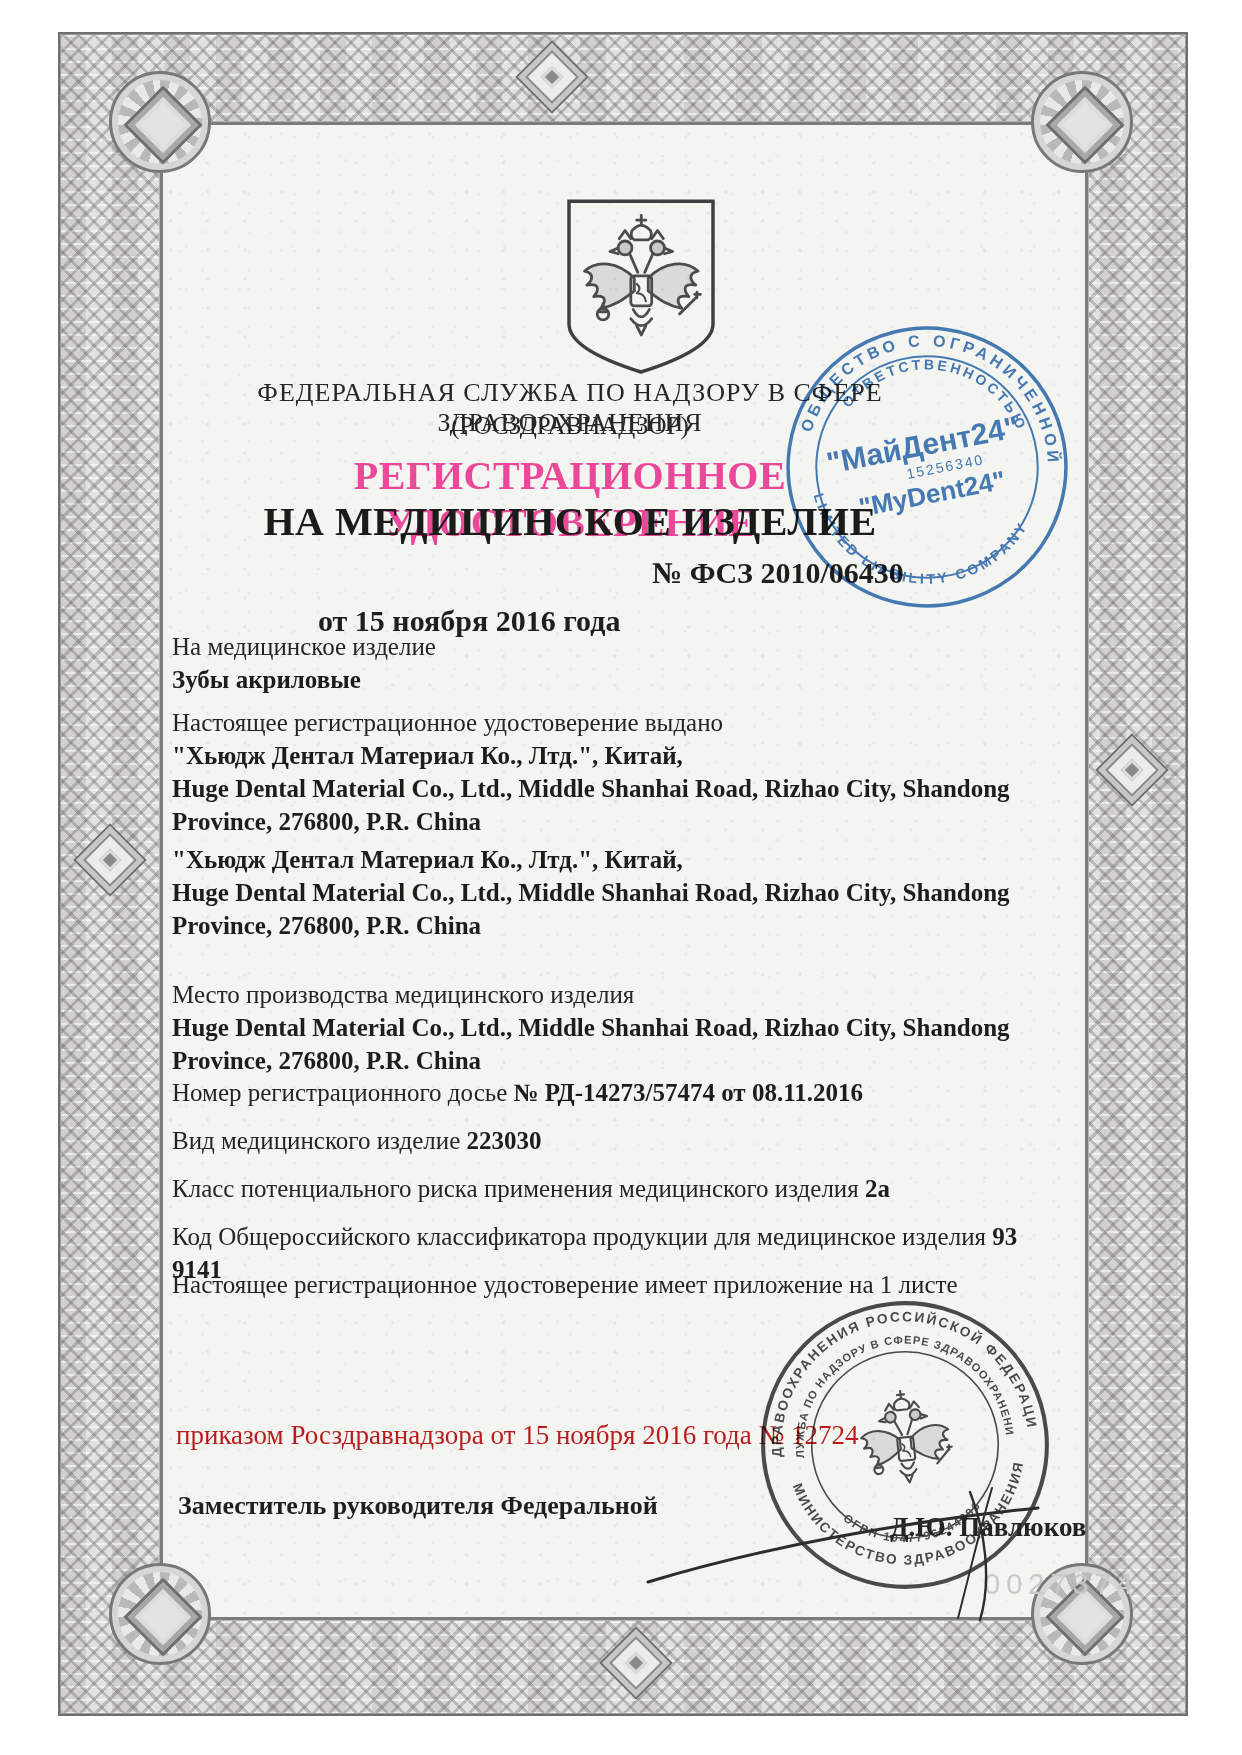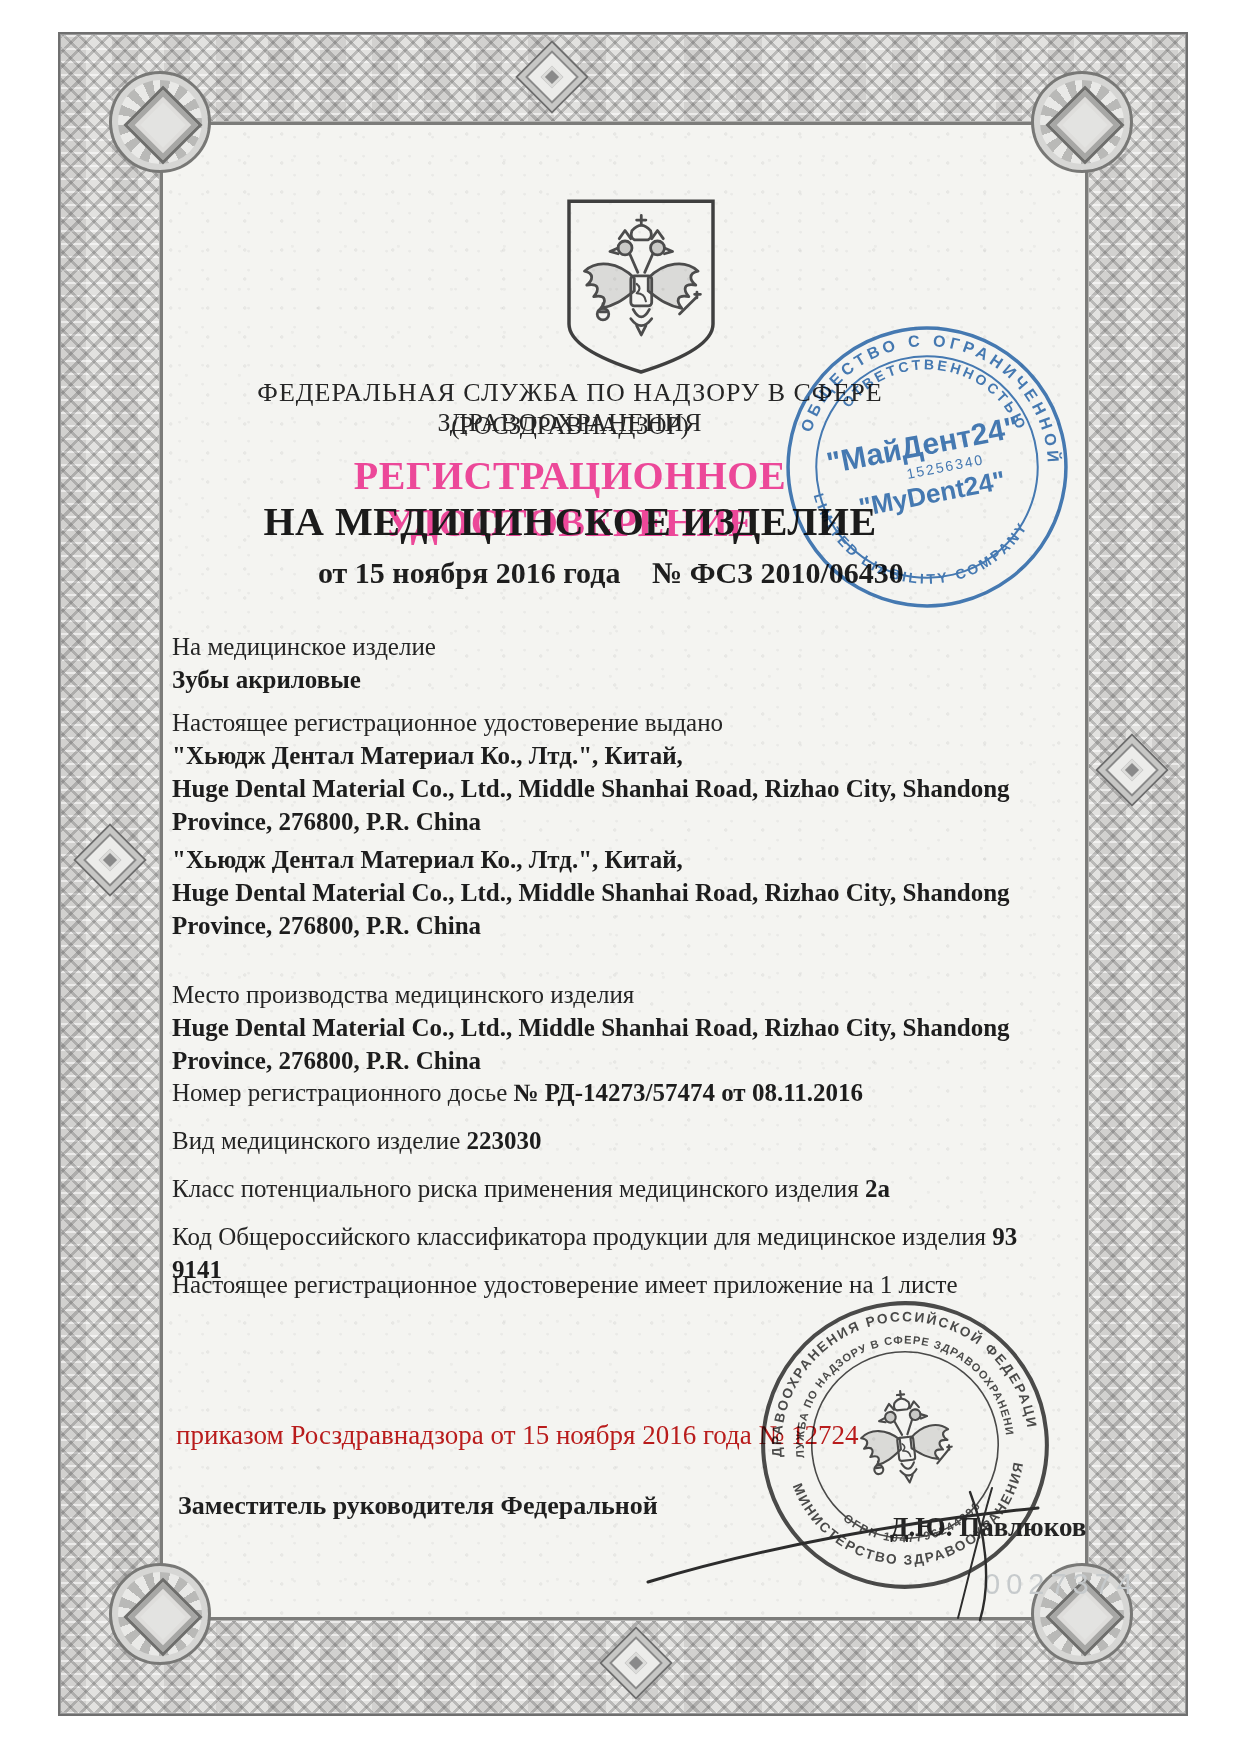--- a/index.html
+++ b/index.html
@@ -37,21 +37,21 @@
   .corner::after{content:"";position:absolute;left:34px;top:34px;width:50px;height:50px;
     transform:rotate(45deg);background:#e3e3e1;border:3px solid #6e6e6c;
     box-shadow:inset 0 0 0 5px #a7a7a5, inset 0 0 0 9px #dedddb;}
   
   .centercol{position:absolute;left:170px;width:800px;text-align:center;}
   .authority1{top:378px;font-size:26px;letter-spacing:1px;color:#262626;}
   .authority2{top:412px;font-size:25px;color:#262626;}
   .title1{top:452px;font-size:40px;font-weight:bold;color:#ec4899;letter-spacing:.5px;}
   .title2{top:498px;font-size:40px;font-weight:bold;color:#1b1b1b;letter-spacing:.5px;}
   .dateline{position:absolute;top:556px;font-size:30px;font-weight:bold;color:#1e1e1e;}
-  .date-label{left:318px;}
+  .date-label{left:318px;margin-top:48px;}
   .number-label{left:652px;}
   .bodywrap{position:absolute;left:172px;top:0;width:880px;}
   .para{position:absolute;left:0;width:880px;font-size:25px;line-height:33px;color:#252525;}
   .para .b{font-weight:bold;color:#1d1d1d;}
   .p0{top:630px}.p1{top:706px}.p2{top:843px}.p3{top:978px}
   .p4{top:1076px}.p5{top:1124px}.p6{top:1172px}.p7{top:1220px}.p8{top:1268px}
   .order1{position:absolute;left:176px;top:1420px;font-size:27px;color:#b91c1c;width:760px;}
   .order2{position:absolute;left:176px;top:1456px;font-size:27px;color:#2e2e2e;width:760px;}
   .signer1{position:absolute;left:178px;top:1491px;font-size:26px;font-weight:bold;color:#1f1f1f;}
   .signer2{position:absolute;left:178px;top:1525px;font-size:26px;font-weight:bold;color:#1f1f1f;}

